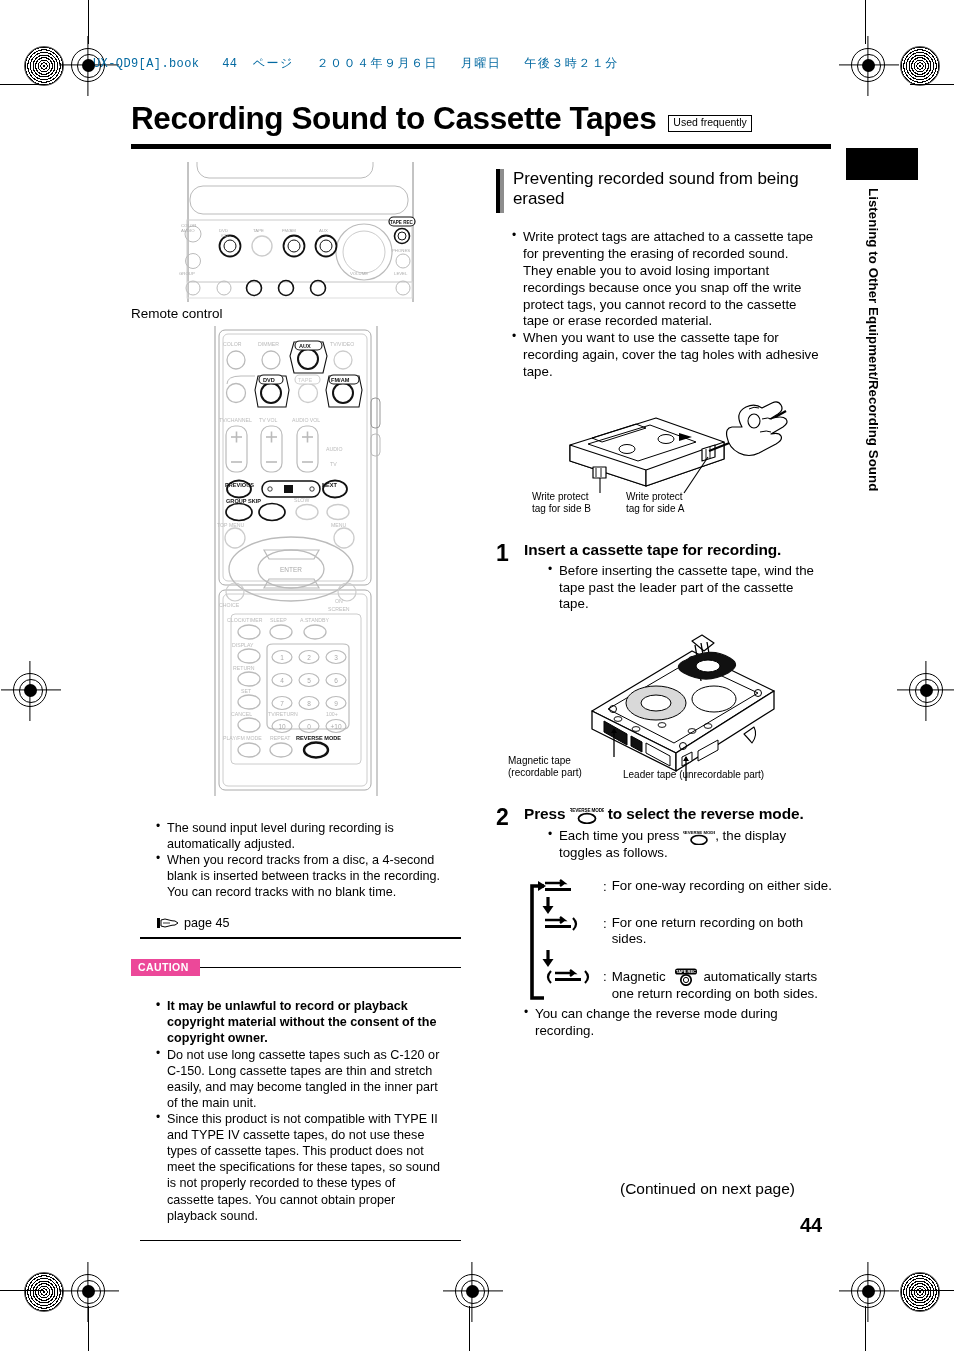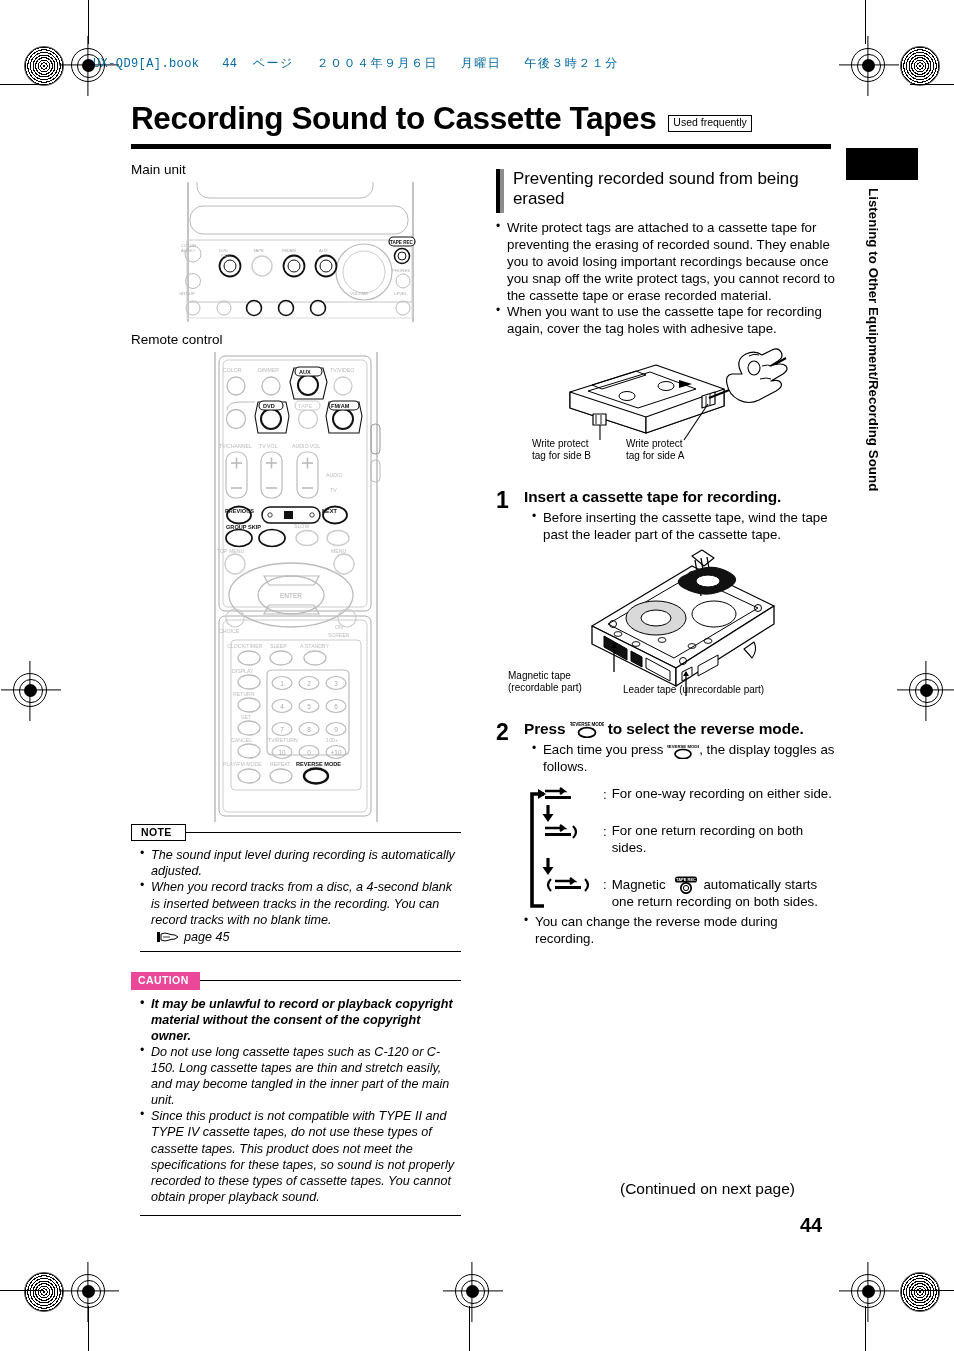--- a/index.html
+++ b/index.html
@@ -171,21 +171,21 @@
   }
   .sec-title {
     font-size: 17px;
     line-height: 1.18;
     letter-spacing: -0.1px;
   }
 
   
   ul.bul {
     list-style: none;
-    margin: 0;
+    margin: 16px;
     padding: 0;
   }
   ul.bul > li {
     position: relative;
     padding-left: 11px;
     font-size: 13.3px;
     line-height: 1.27;
     margin-bottom: 0px;
   }
   ul.bul > li::before {
@@ -246,21 +246,20 @@
     padding: 3px 11px 4px 7px;
     line-height: 1;
   }
   .callout-rule {
     flex: 1;
     height: 1.3px;
     background: #000;
   }
   .callout-body {
     padding: 6px 0 6px 9px;
-    font-style: italic;
   }
   .callout-body ul.bul > li { font-size: 12.6px; line-height: 1.28; }
   .callout-bot-rule {
     height: 1.3px;
     background: #000;
     margin-top: 7px;
   }
   .pageref {
     font-size: 12.6px;
     padding-left: 17px;
@@ -378,21 +377,20 @@
     <div class="page-title">Recording Sound to Cassette Tapes</div>
     <div class="badge-used">Used frequently</div>
   </div>
   <div class="title-rule"></div>
 
   <div class="side-tab"></div>
   <div class="side-vertical">Listening to Other Equipment/Recording Sound</div>
 
   <div class="col-left">
 
-    <div class="lbl-plain">Main unit</div>
 
     <div class="unit-box" style="height:140px;">
       <svg width="330" height="140" viewBox="0 0 330 140">
         <g stroke="#111" fill="none" stroke-width="1">
 
           <line x1="57" y1="0" x2="57" y2="140" stroke="#888"></line>
           <line x1="282" y1="0" x2="282" y2="140" stroke="#888"></line>
 
           <rect x="66" y="-14" width="176" height="30" rx="12" stroke="#bbb"></rect>
 
@@ -439,21 +437,21 @@
             <text x="50" y="70">AUDIO</text>
           <text x="261" y="90">PHONES</text>
           <text x="263" y="113">LEVEL</text>
         </g>
         <g fill="#111" font-family="Liberation Sans, sans-serif" font-size="4.6" font-weight="bold">
           <text x="259" y="62">TAPE REC</text>
         </g>
       </svg>
     </div>
 
-    <div class="lbl-plain" style="margin-top:10px;">Remote control</div>
+    <div class="lbl-plain" style="margin-top:4px;">Remote control</div>
 
     <div class="unit-box" style="height:470px;">
       <svg width="330" height="470" viewBox="0 0 330 470">
         <g fill="none" stroke-width="1">
 
           <line x1="84" y1="0" x2="84" y2="470" stroke="#999"></line>
           <line x1="246" y1="0" x2="246" y2="470" stroke="#999"></line>
 
           <rect x="88" y="4" width="152" height="255" rx="6" stroke="#aaa"></rect>
           <rect x="92" y="8" width="144" height="247" rx="5" stroke="#ccc"></rect>
@@ -606,24 +604,20 @@
             <text x="205" y="380">9</text>
           <text x="151" y="403">10</text>
             <text x="178" y="403">0</text>
             <text x="205" y="403">+10</text>
           <text x="160" y="246">ENTER</text>
         </g>
       </svg>
     </div>
 
     <div class="callout" style="margin-top:2px;">
-      <div class="callout-head">
-        <div class="tag-note">NOTE</div>
-        <div class="callout-rule"></div>
-      </div>
       <div class="callout-body">
         <ul class="bul">
           <li>The sound input level during recording is automatically adjusted.</li>
           <li>When you record tracks from a disc, a 4-second blank is inserted between tracks in the recording. You can record tracks with no blank time.</li>
         </ul>
         <div class="pageref">
           <span style="display:inline-flex;align-items:center;">
             <svg width="22" height="12" viewBox="0 0 22 12">
               <rect x="0" y="1" width="3" height="10" fill="#000"></rect>
               <path d="M4 3 q4 -2 8 0 q3 1 6 1 l3 2 l-3 2 q-3 0 -6 1 q-4 2 -8 0 z" fill="none" stroke="#000" stroke-width="1"></path>

